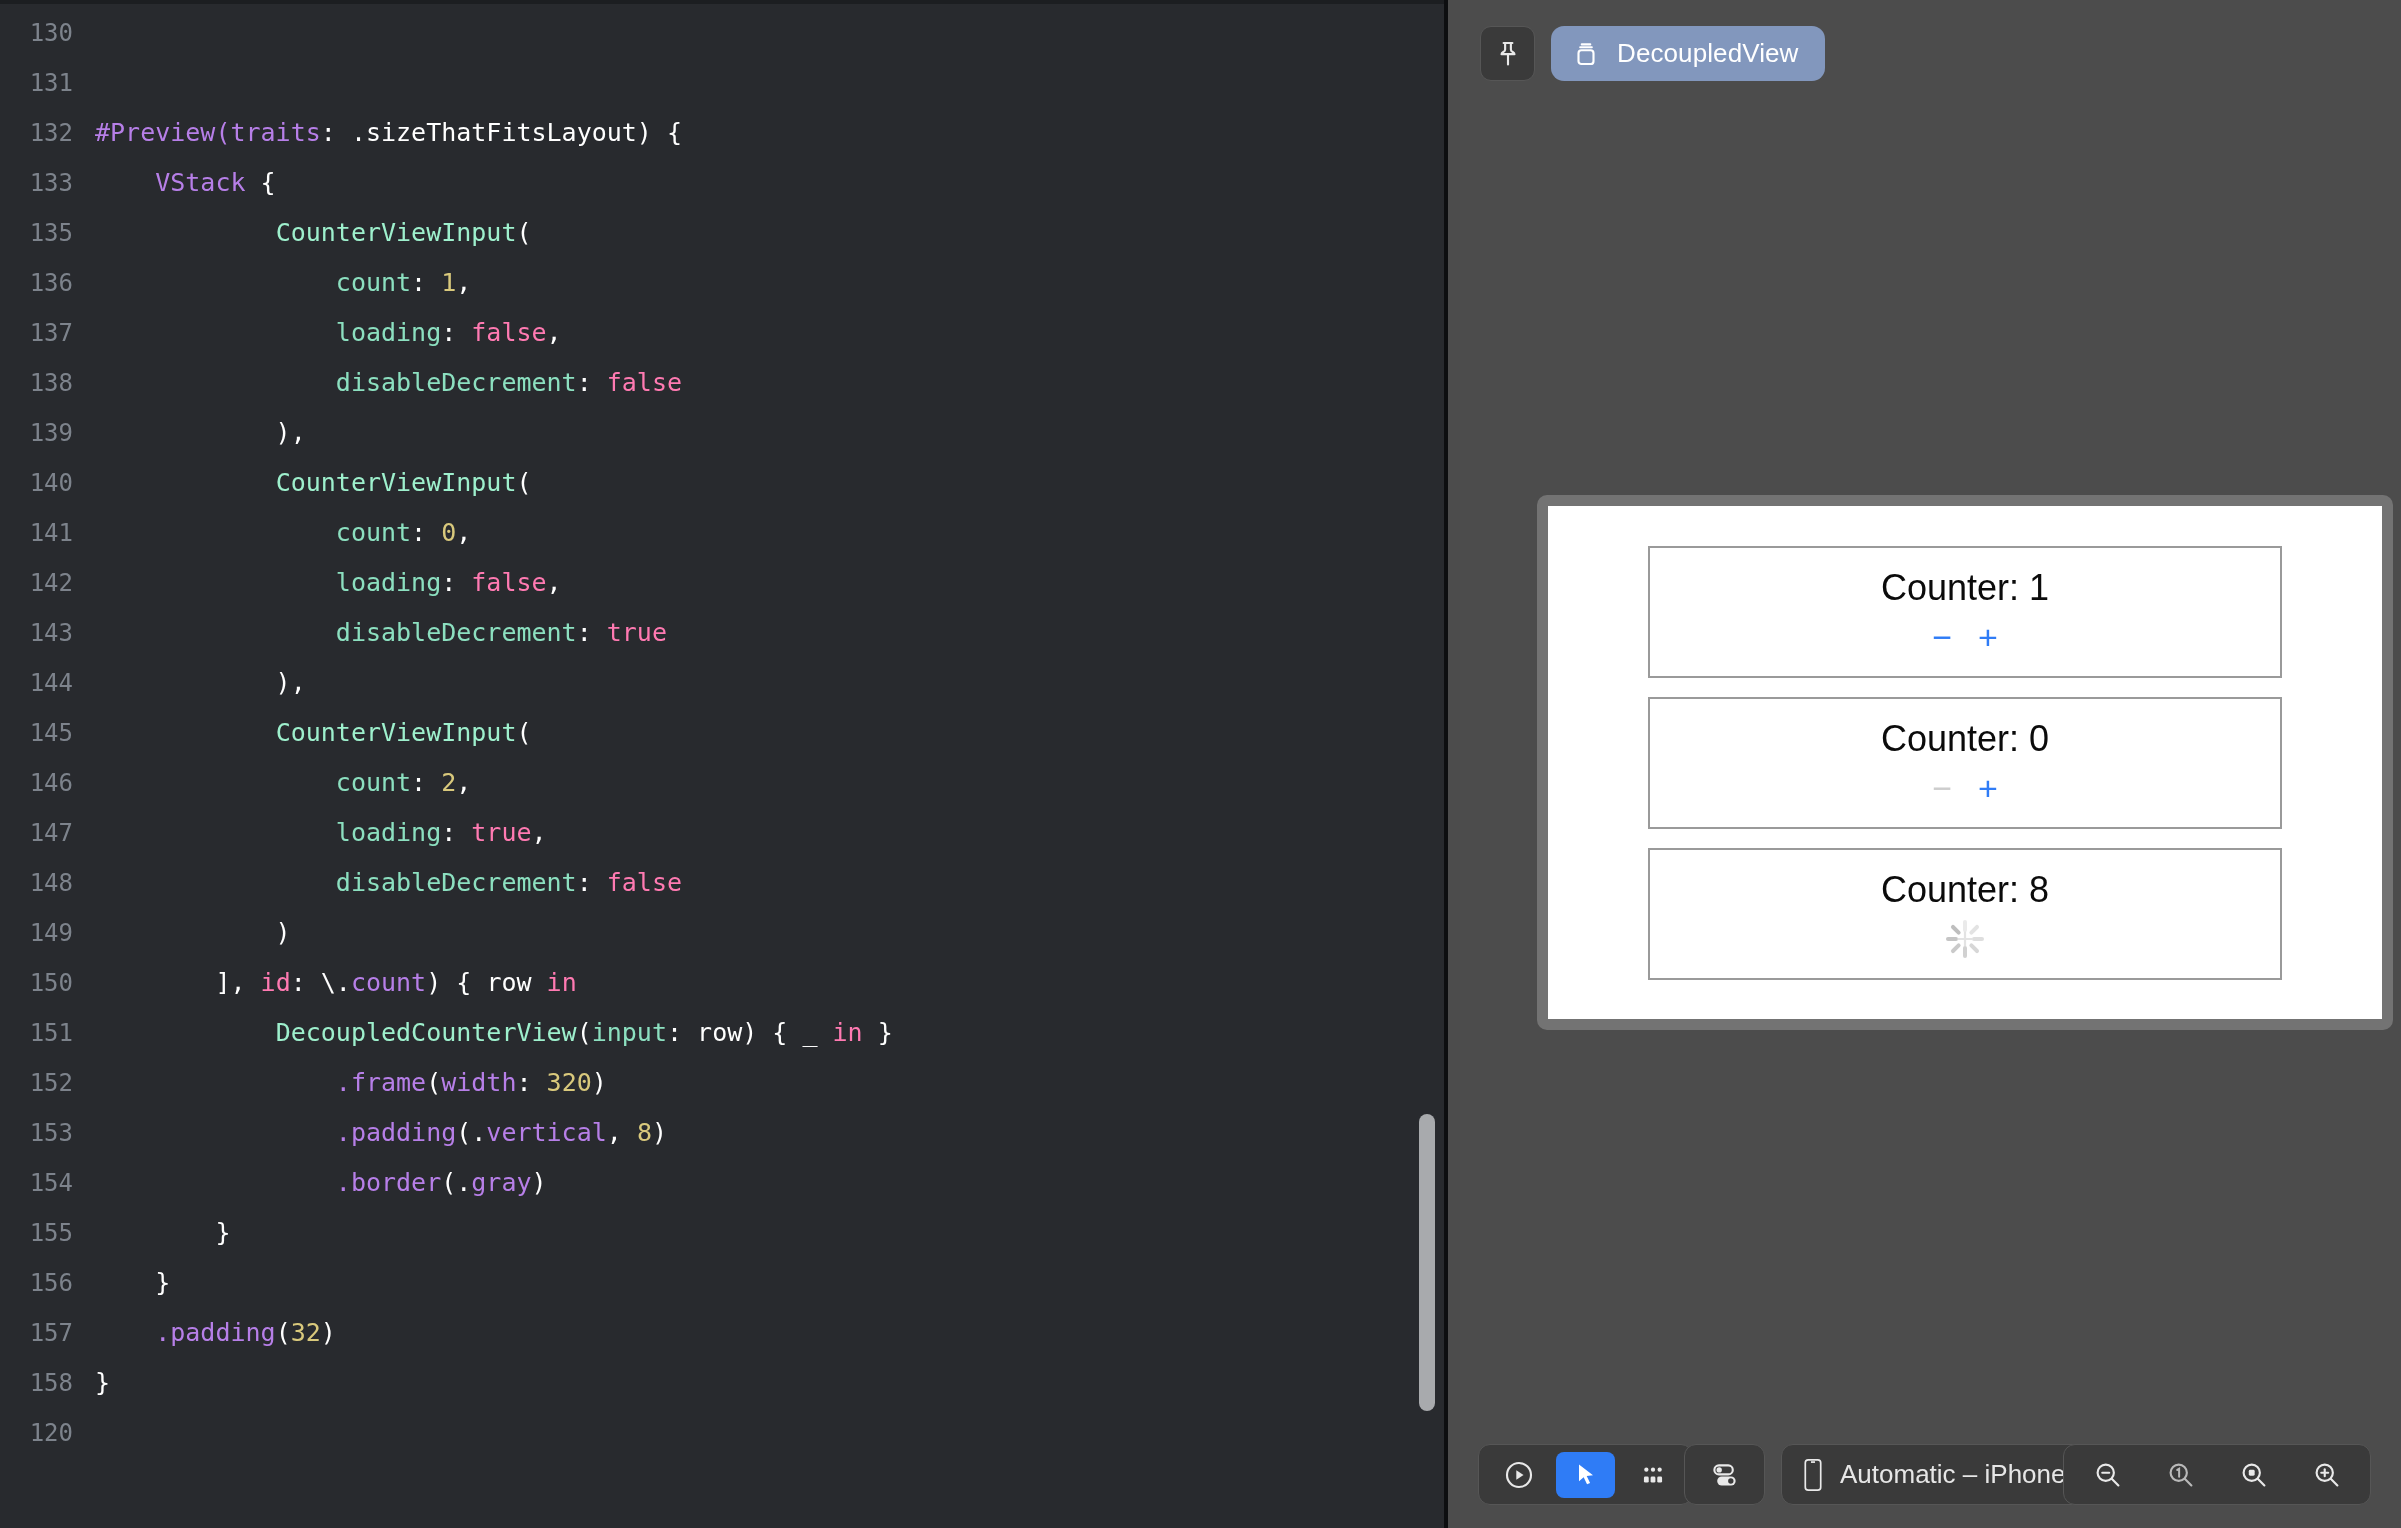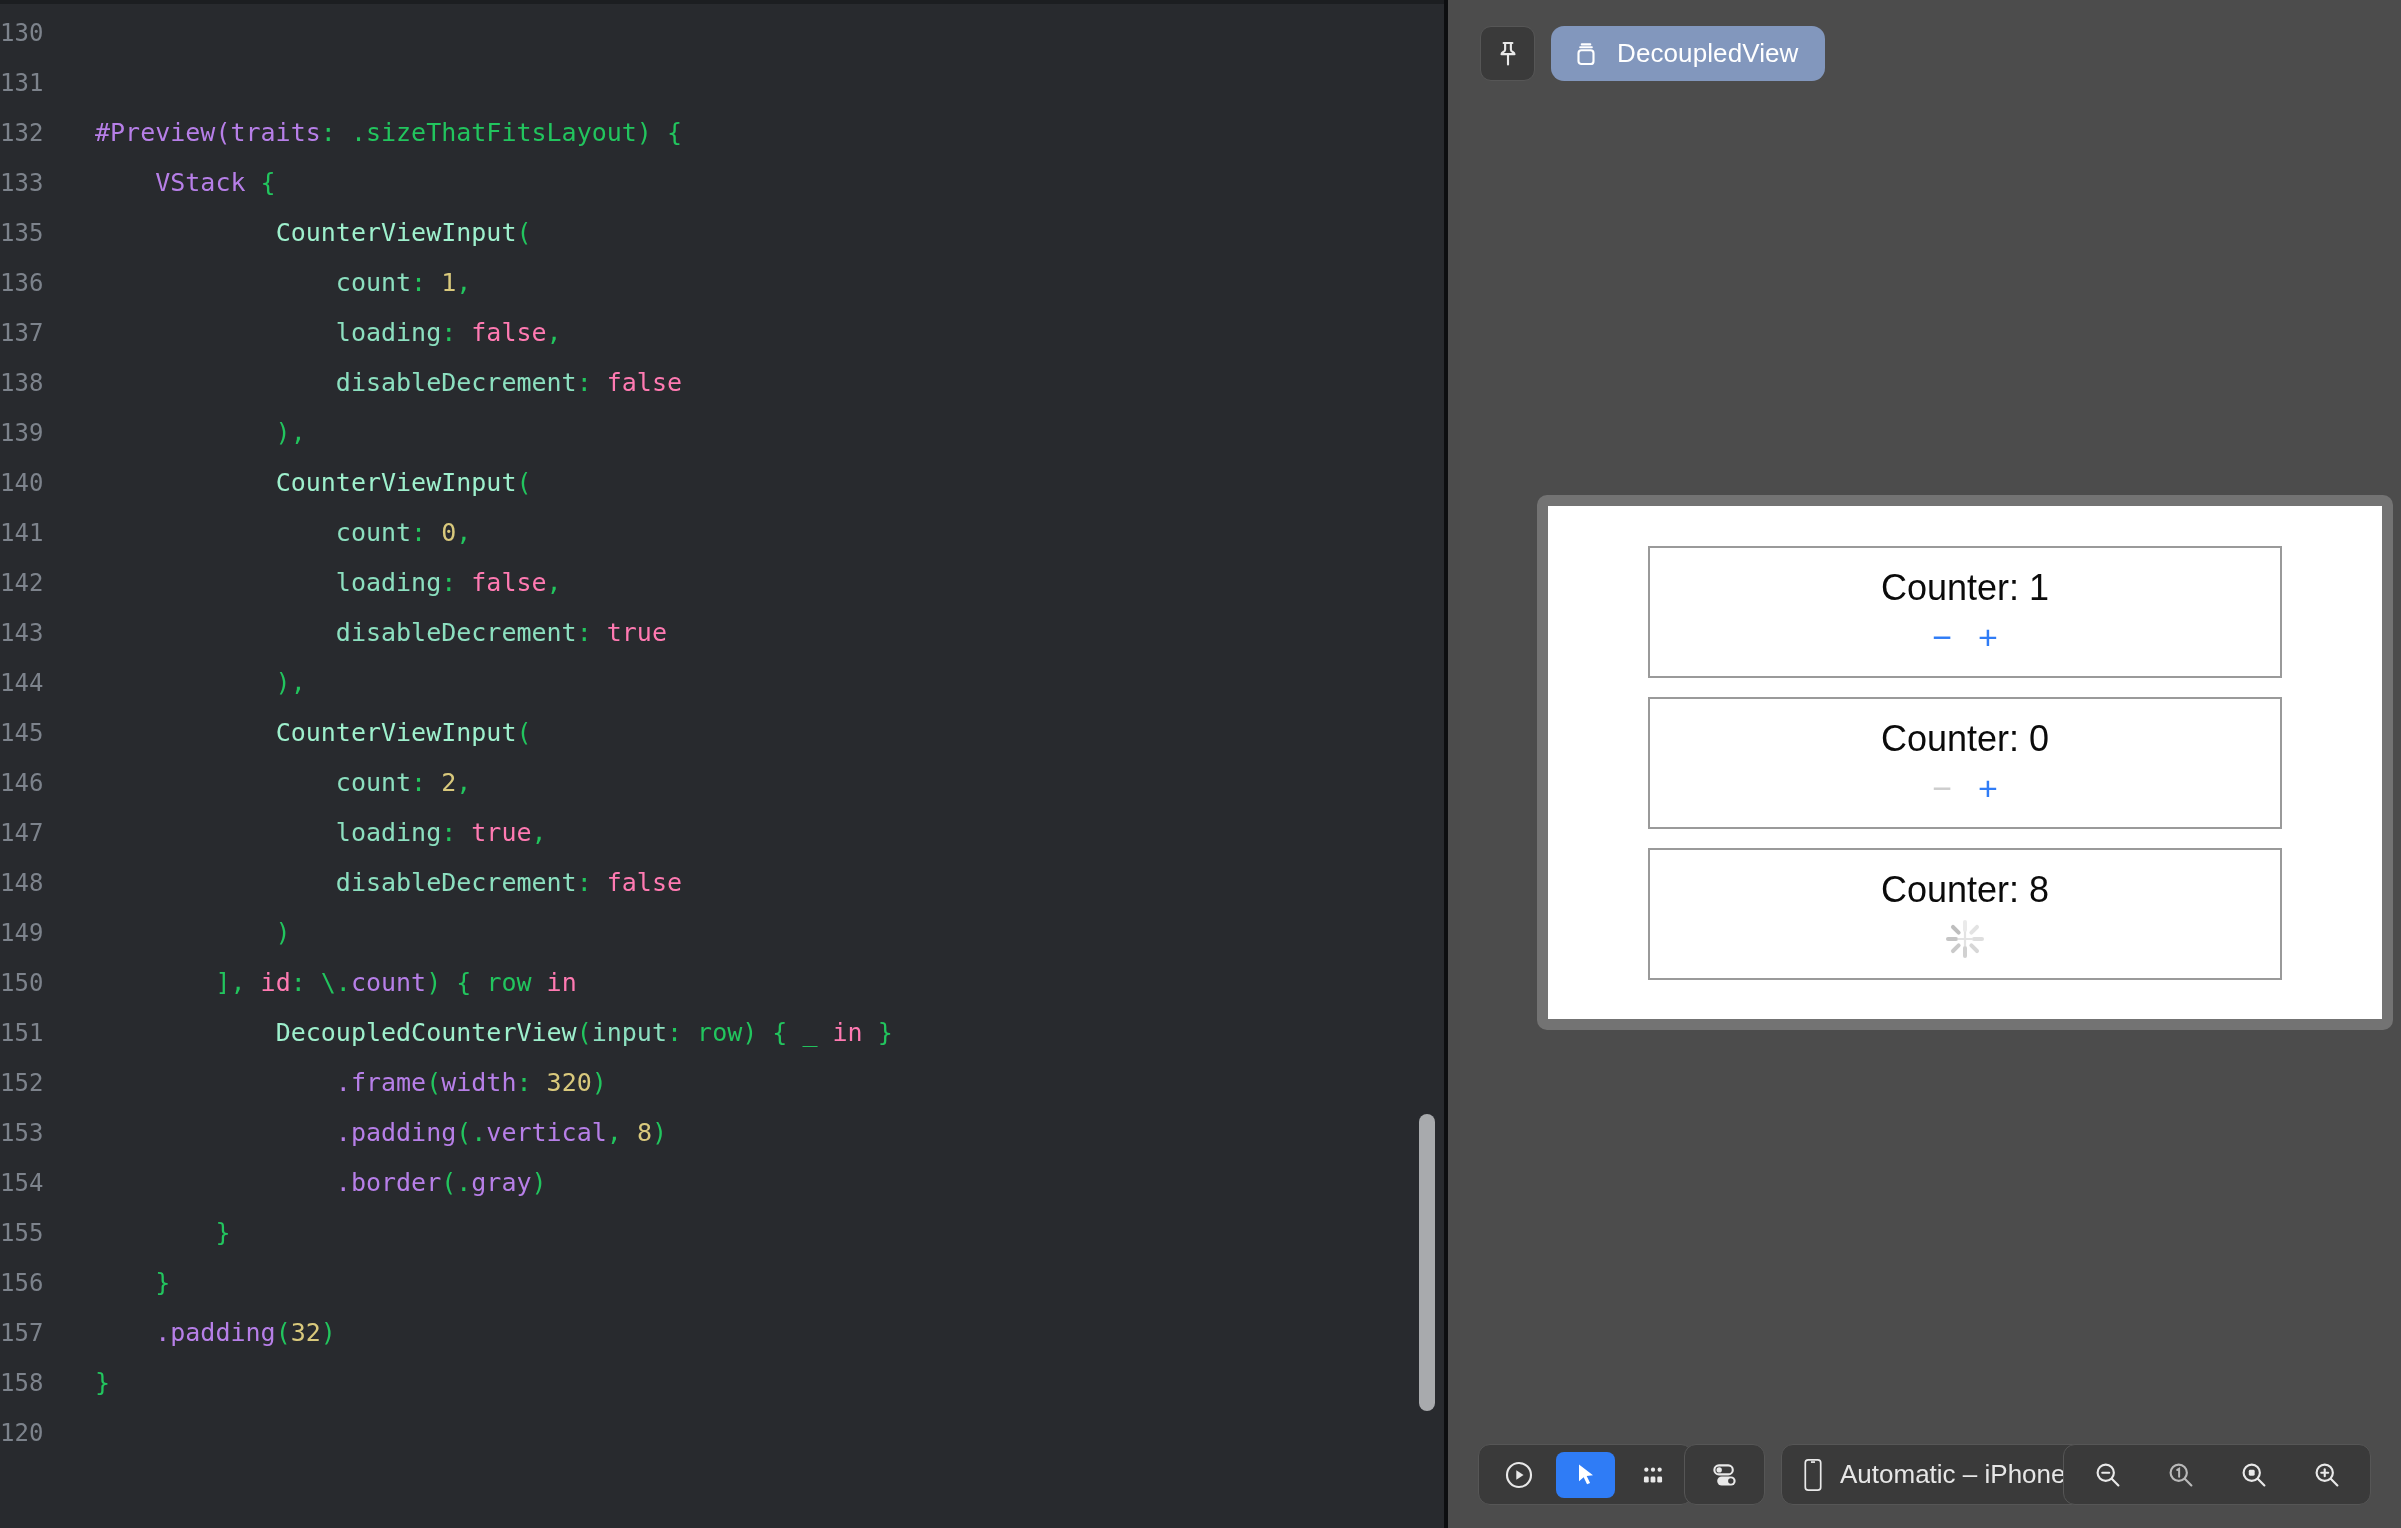--- a/index.html
+++ b/index.html
@@ -25,34 +25,34 @@
   .code-area {
     position:absolute; top:0; left:0; right:0; bottom:0;
     padding-top:8px;
     font-family:"DejaVu Sans Mono", monospace;
     font-size:25px;
     line-height:50px;
   }
   .code-line { display:flex; height:50px; align-items:center; white-space:pre; }
   .ln {
     width:95px; flex:0 0 95px;
-    padding-right:22px;
+    text-align:right; padding-right:22px;
     color:#7d838c; font-size:24px;
     font-family:"DejaVu Sans Mono", monospace;
     user-select:none;
   }
   .code-text { flex:1 1 auto; color:#dfe1e5; }
 
   
   .k-kw      { color:#ff7ab2; }   
   .k-type    { color:#9ef0cd; }   
   .k-param   { color:#8ce0c0; }   
   .k-fn      { color:#b77fe8; }   
   .k-num     { color:#d9c97c; }   
-  .k-plain   { color:#22c55e;margin-top:48px; }   
+  .k-plain   { color:#ffffff;margin-top:48px; }   
 
   
   .v-scroll-track {
     position:absolute; top:0; right:10px; width:22px; height:100%;
     background:transparent;
   }
   .v-scroll-thumb {
     position:absolute; top:1114px; left:3px;
     width:16px; height:297px;
     border-radius:8px;

